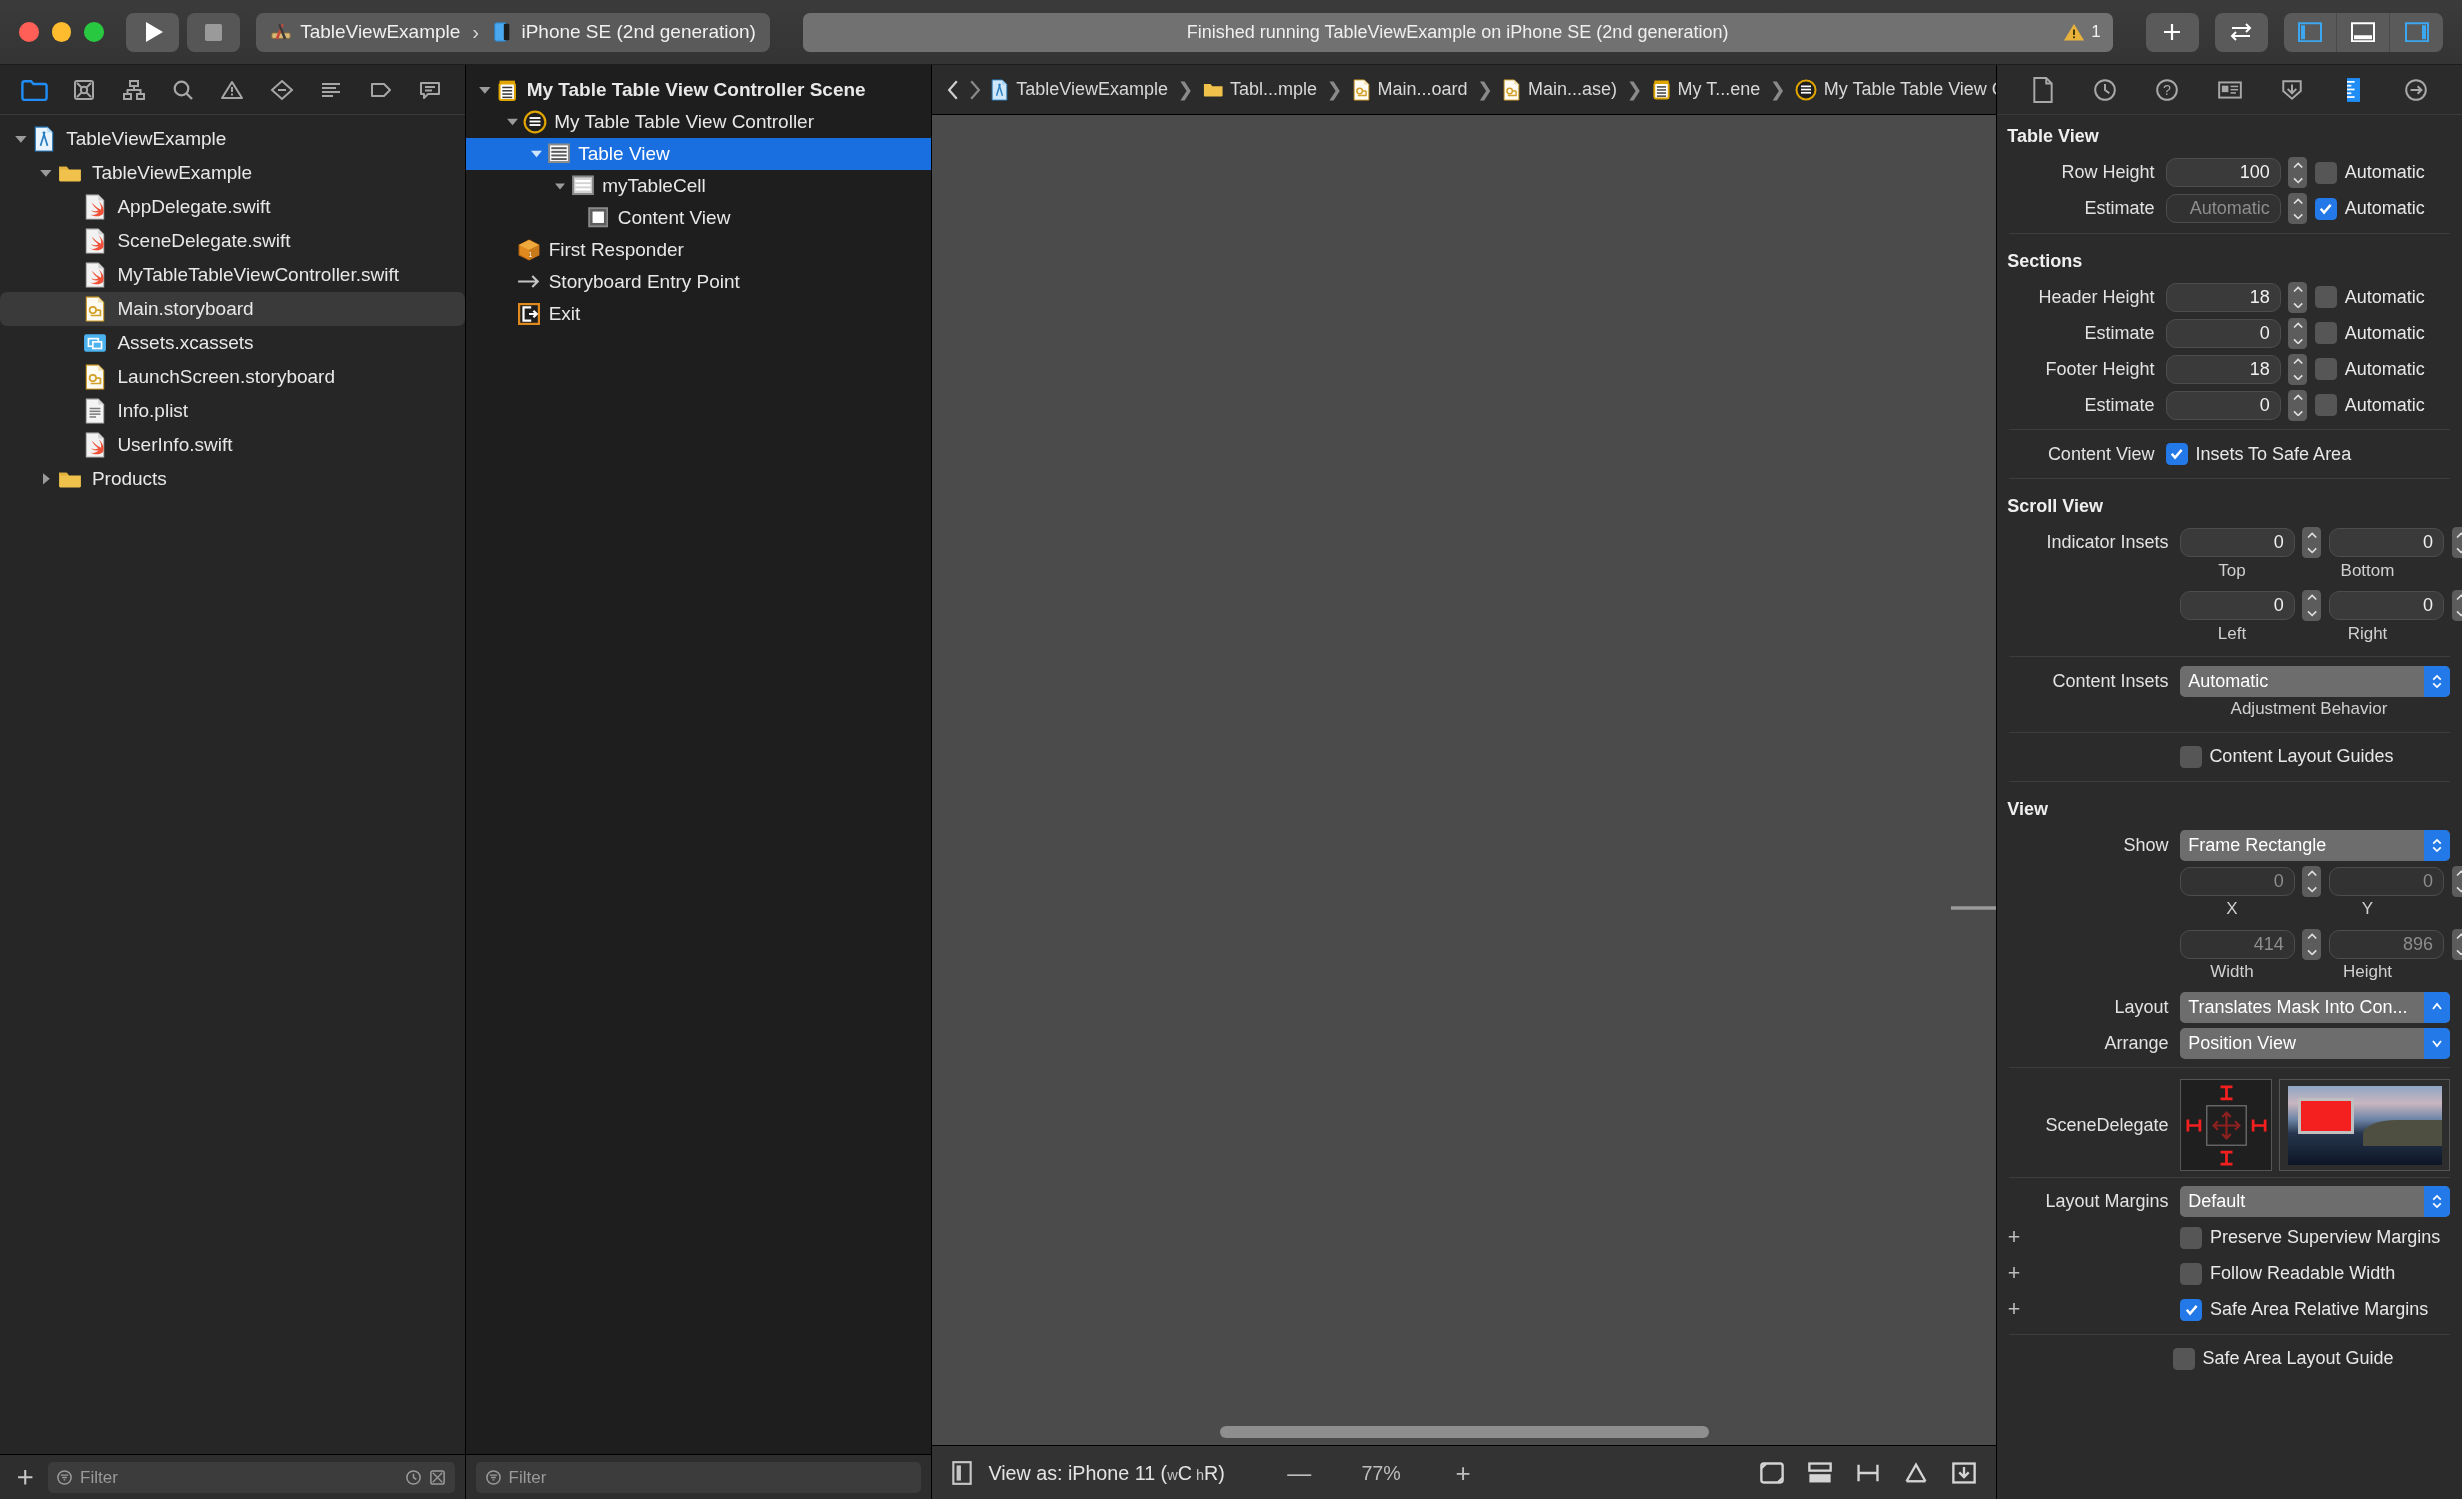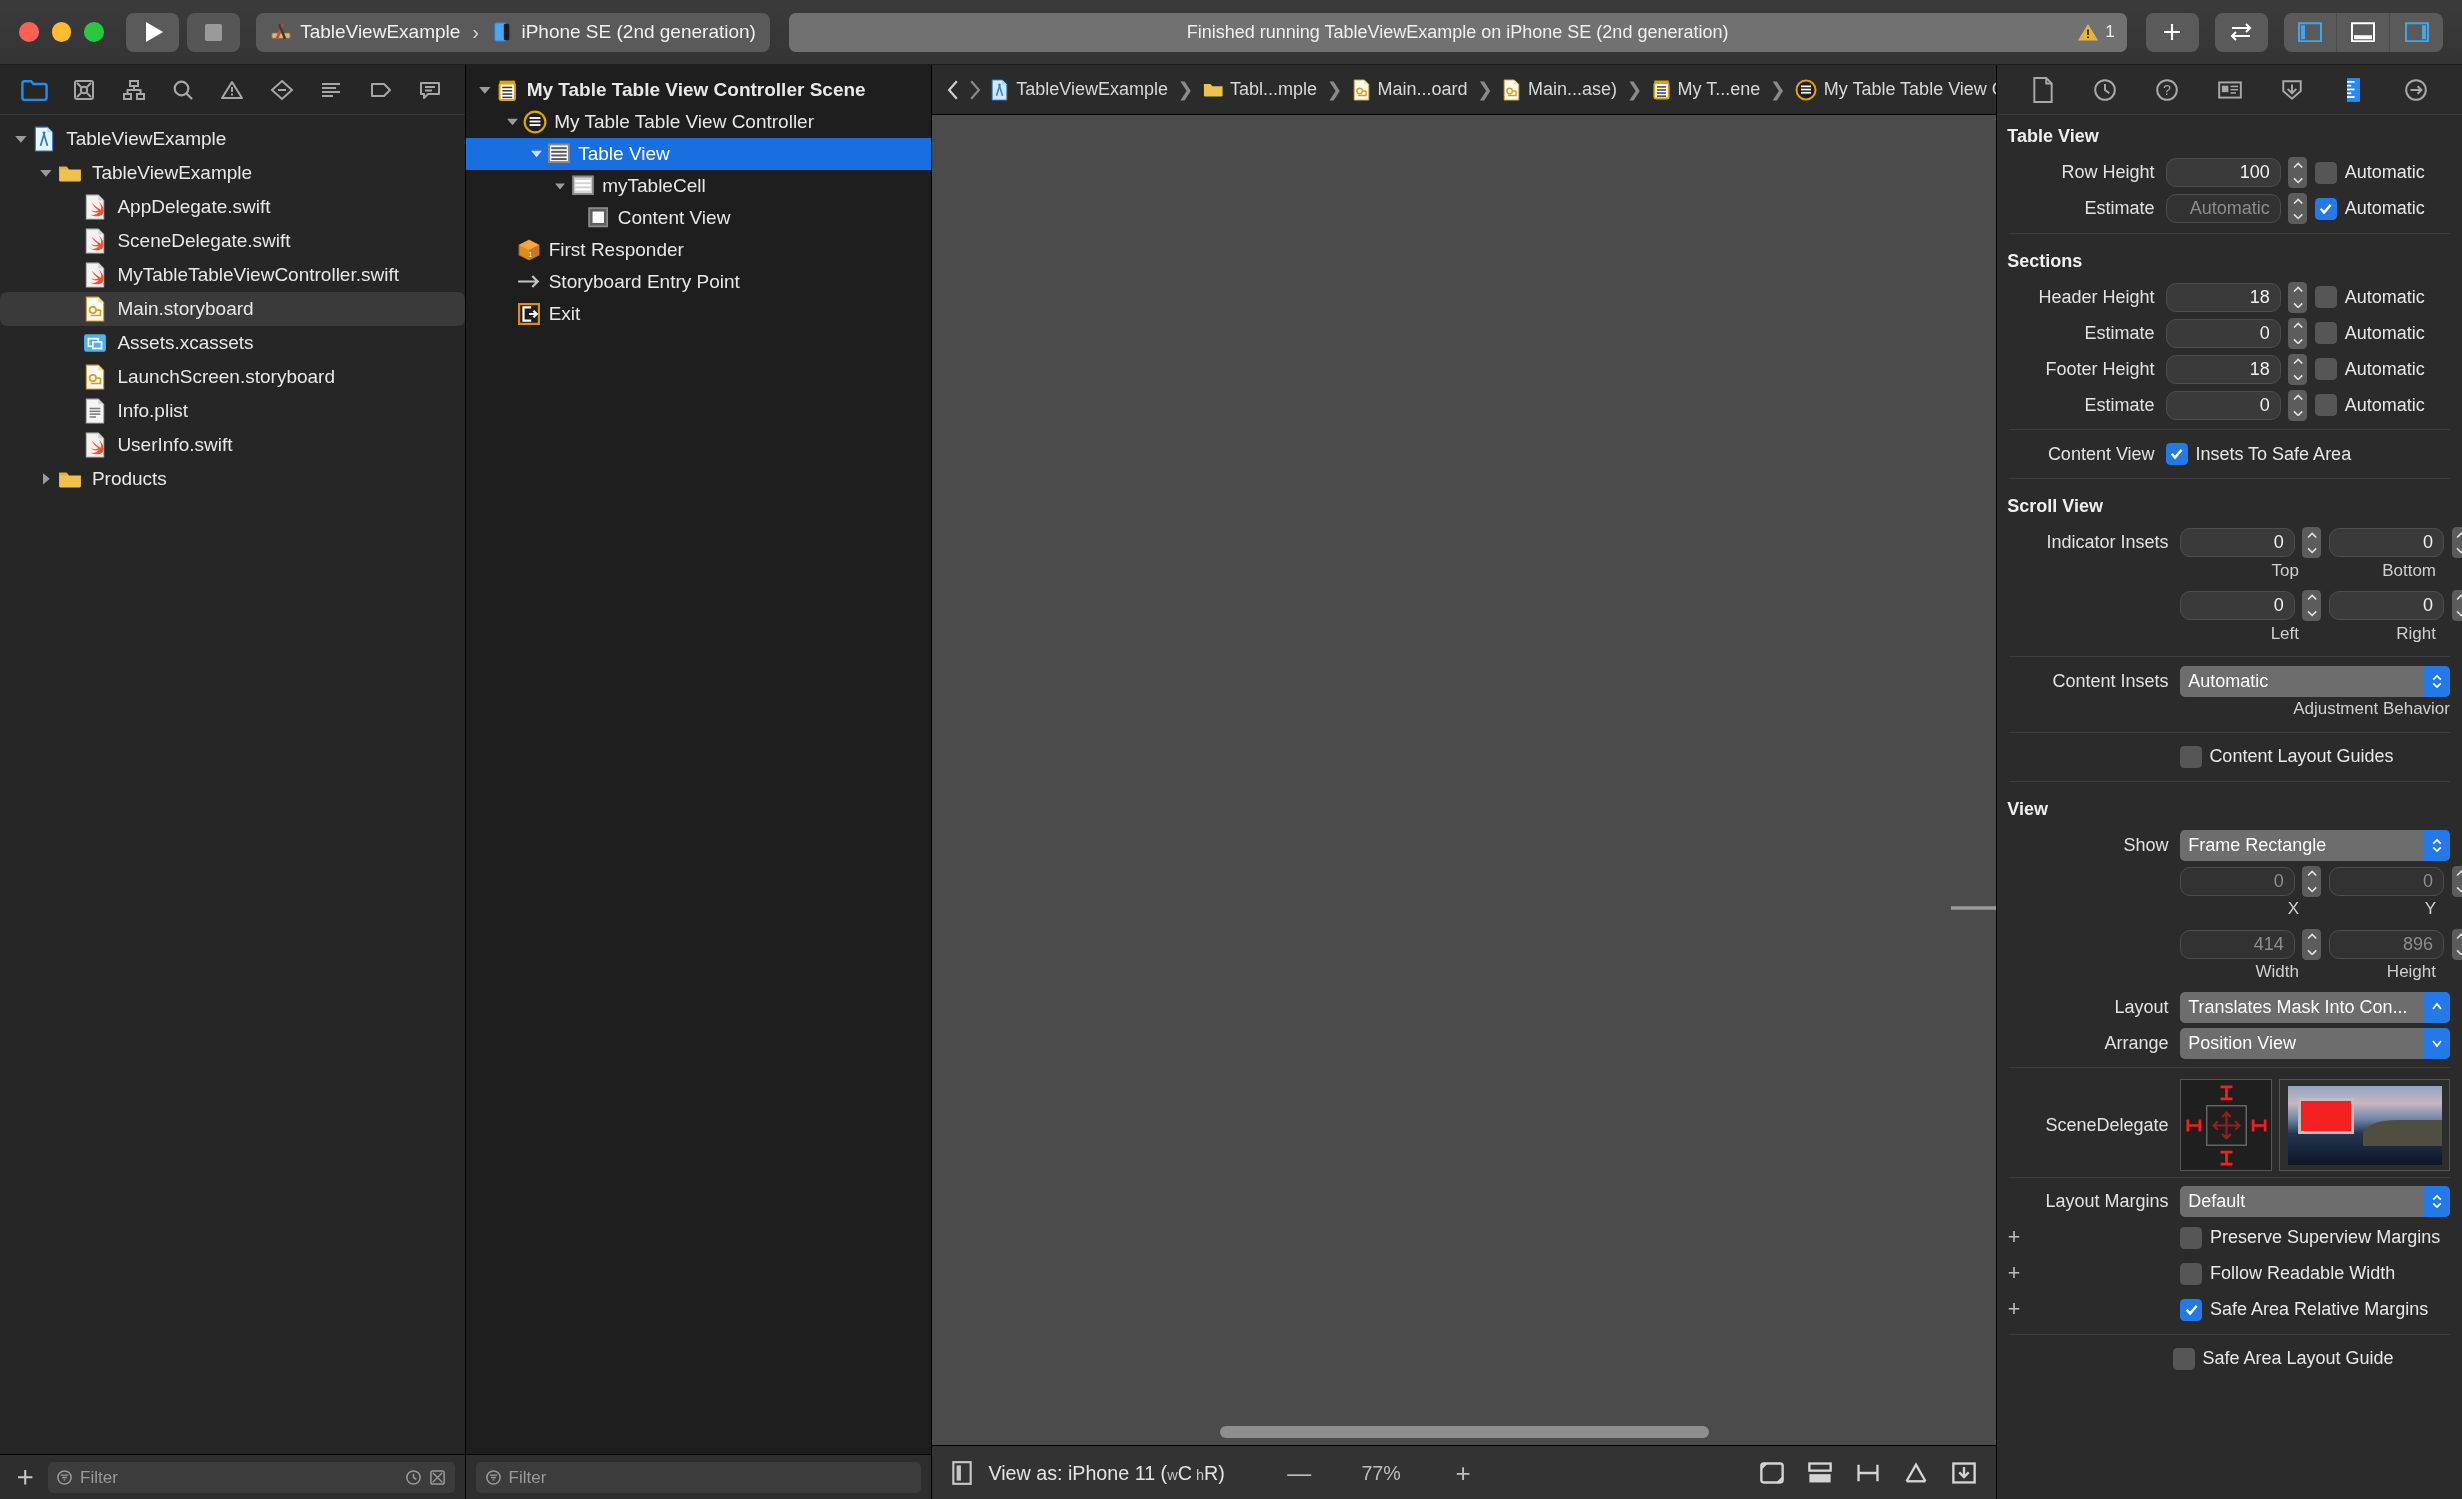--- a/index.html
+++ b/index.html
@@ -42,21 +42,21 @@
 
   .scheme {
     background: #5a5a5a; border-radius: 7.7px; height: 39px;
     display: flex; align-items: center; padding: 0 13.7px; gap: 8.5px;
     margin-left: 8.5px;
   }
   .scheme .sep { color: #d6d6d6; font-size: 20.5px; margin: 0 3.4px; }
   .scheme .lbl { font-size: 19px; color: #f0f0f0; white-space: nowrap; }
 
   .status-field {
-    flex: 1; margin: 0 19px; height: 39px;
+    flex: 1; margin: 0 33px; height: 39px;
     background: #717171; border-radius: 6.8px;
     display: flex; align-items: center; justify-content: center;
     position: relative; min-width: 0;
   }
   .status-field .msg { font-size: 18px; color: #efefef; white-space: nowrap; }
   .status-warn {
     position: absolute; right: 12px; display: flex; align-items: center; gap: 6px;
   }
   .status-warn .cnt { font-size: 17px; color: #f0f0f0; }
 
@@ -205,21 +205,21 @@
   .popup {
     flex: 1; height: 31px; background: #6d6d6d; border-radius: 5.1px;
     display: flex; align-items: center; padding: 0 8.5px;
     font-size: 18px; color: #fff; position: relative; overflow: hidden;
   }
   .popup .pbtn {
     position: absolute; right: 0; top: 0; bottom: 0; width: 26px;
     background: #2379e8; display: flex; align-items: center; justify-content: center;
   }
   .sublabel-row { display: flex; padding: 0 12px 6.8px 0; }
-  .sublabel { font-size: 17px; color: #d0d0d0; text-align: right; }
+  .sublabel { font-size: 17px; color: #d0d0d0; text-align: center; }
   .autos-box {
     width: 92px; height: 92px; background: #1f1f1f; border: 0.9px solid #555;
     position: relative; flex: 0 0 92px;
   }
   .autos-prev {
     width: 171px; height: 92px; background: #2d2d2d; border: 0.9px solid #555;
     display: flex; align-items: center; justify-content: center; flex: 0 0 171px;
   }
   .prev-img {
     width: 154px; height: 79px;

